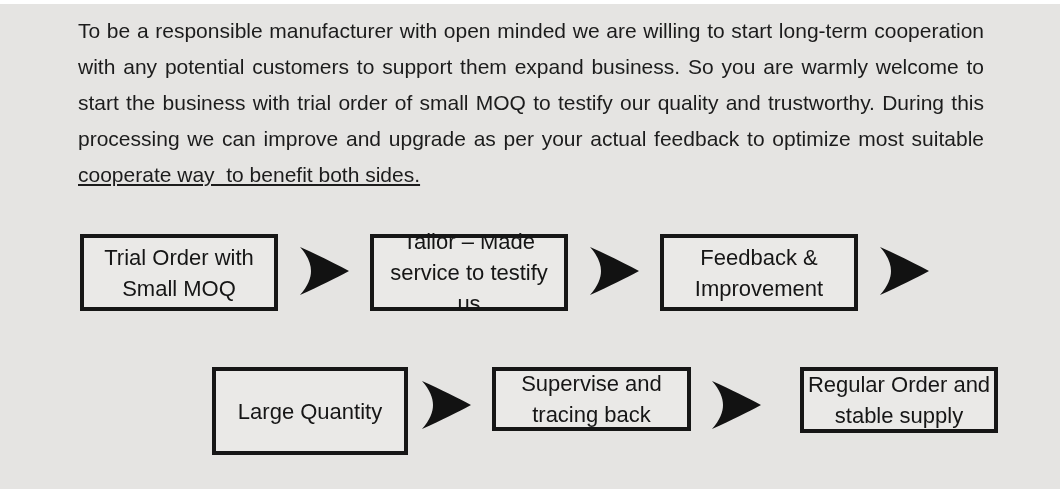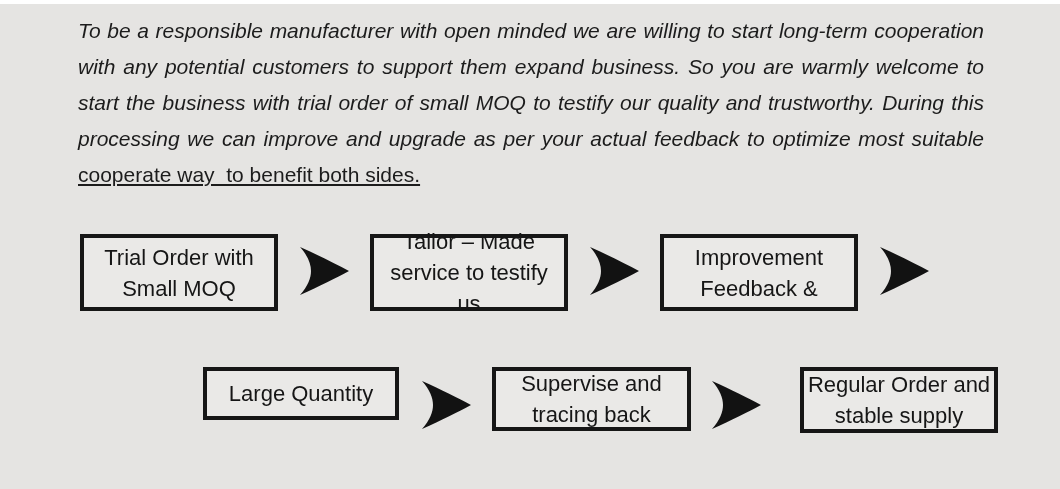--- a/index.html
+++ b/index.html
@@ -28,21 +28,20 @@
     color: #1c1c1c;
   }
   .para-line {
     height: 36px;
     white-space: nowrap;
   }
   .para-line.just {
     text-align: justify;
     text-align-last: justify;
     white-space: normal;
-    font-style: italic;
   }
   .para-line.last {
     text-align: left;
     white-space: pre-wrap;
     text-decoration: underline;
   }
   .fbox {
     position: absolute;
     box-sizing: border-box;
     border: 4px solid #161616;
@@ -96,31 +95,31 @@
     <div class="fline">service to testify  us</div>
   </div>
 
   <div class="arrow" style="left:588px; top:247px">
     <svg viewBox="0 0 52 48" xmlns="http://www.w3.org/2000/svg">
       <path d="M2,0 C 22,9 38,17 51,24 C 38,31 22,39 2,48 C 10,39 13,31 13,24 C 13,17 10,9 2,0 Z" fill="#121212"></path>
     </svg>
   </div>
 
   <div class="fbox" style="left:660px; top:234px; width:198px; height:77px">
+    <div class="fline">Feedback &amp;</div>
     <div class="fline">Improvement</div>
-    <div class="fline">Feedback &amp;</div>
   </div>
 
   <div class="arrow" style="left:878px; top:247px">
     <svg viewBox="0 0 52 48" xmlns="http://www.w3.org/2000/svg">
       <path d="M2,0 C 22,9 38,17 51,24 C 38,31 22,39 2,48 C 10,39 13,31 13,24 C 13,17 10,9 2,0 Z" fill="#121212"></path>
     </svg>
   </div>
 
-  <div class="fbox" style="left:203px; top:367px; width:196px; height:53px">
+  <div class="fbox" style="left:212px; top:367px; width:196px; height:88px">
     <div class="fline">Large Quantity</div>
   </div>
 
   <div class="arrow" style="left:420px; top:381px">
     <svg viewBox="0 0 52 48" xmlns="http://www.w3.org/2000/svg">
       <path d="M2,0 C 22,9 38,17 51,24 C 38,31 22,39 2,48 C 10,39 13,31 13,24 C 13,17 10,9 2,0 Z" fill="#121212"></path>
     </svg>
   </div>
 
   <div class="fbox" style="left:492px; top:367px; width:199px; height:64px">

